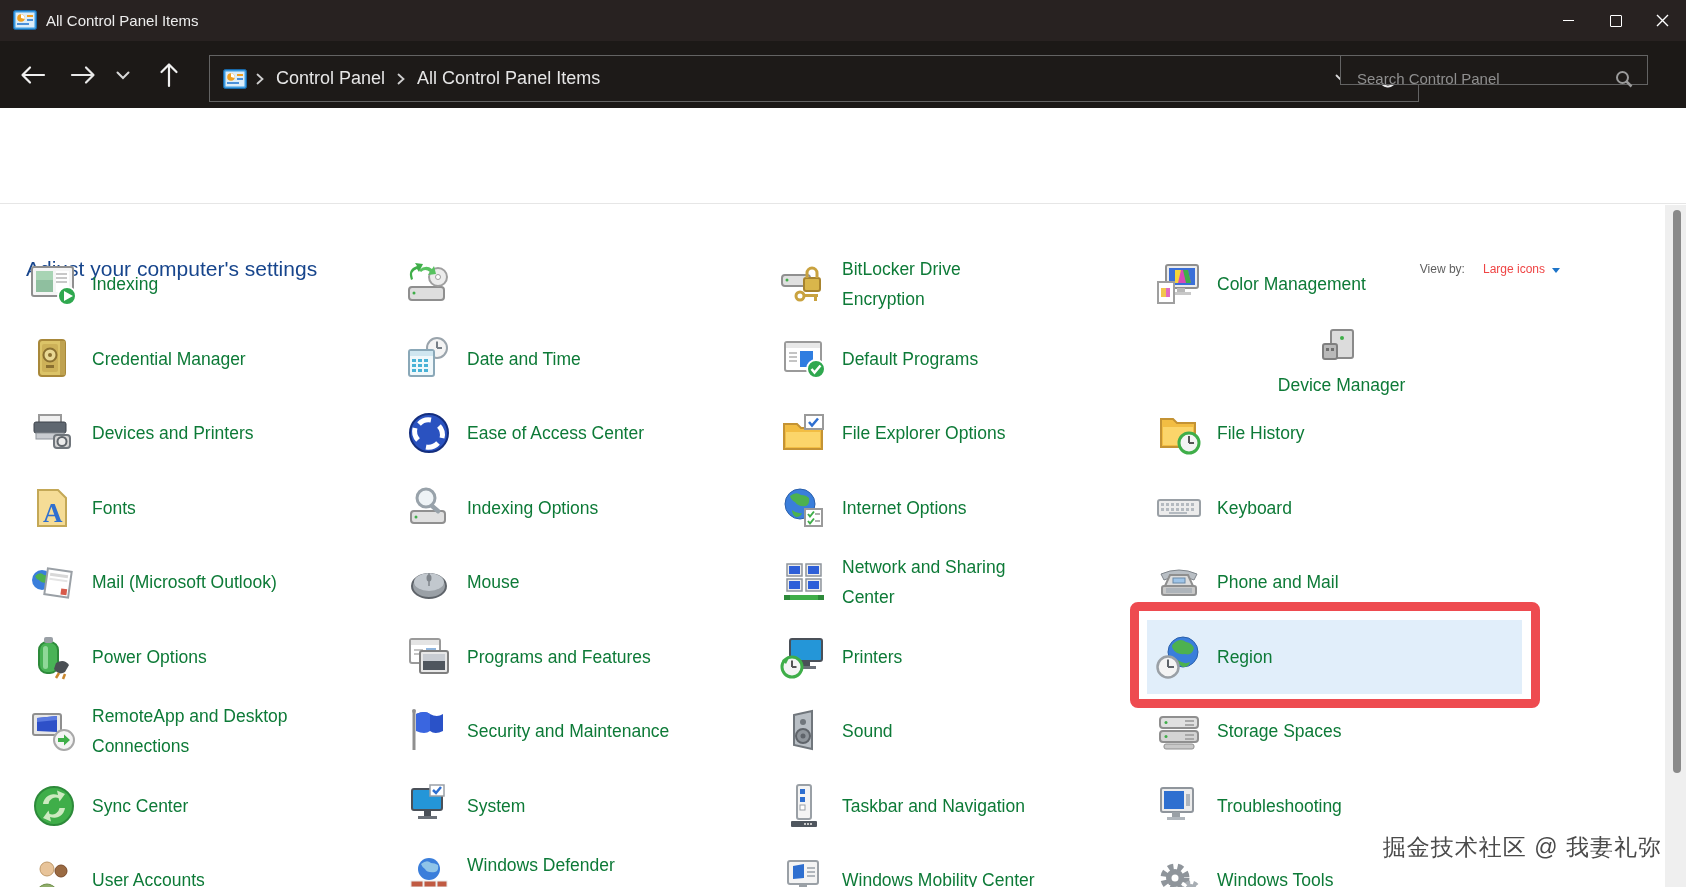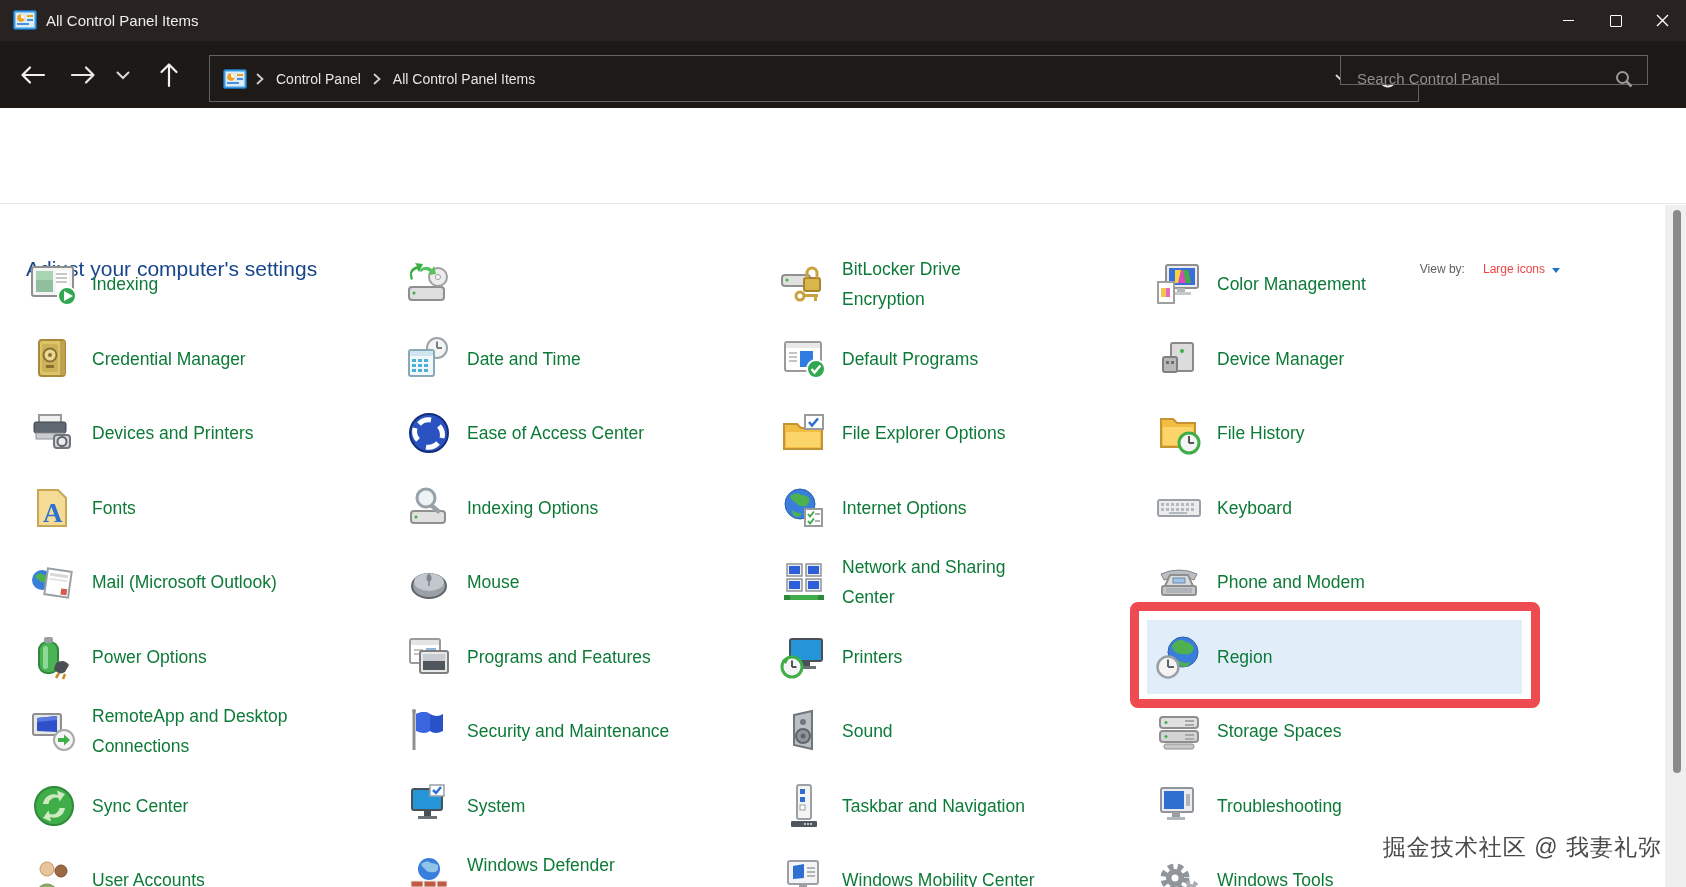--- a/index.html
+++ b/index.html
@@ -11,21 +11,21 @@
   .win-title{position:absolute;left:46px;top:0;line-height:41px;font-size:15px;color:#ededed;}
   .winbtns{position:absolute;right:0;top:0;height:41px;display:flex;}
   .wbtn{width:47px;height:41px;display:flex;align-items:center;justify-content:center;cursor:default;}
   .min-glyph{width:11px;height:0;border-top:1.6px solid #fff;display:block;}
   .max-glyph{width:10px;height:10px;border:1.4px solid #fff;border-radius:1px;display:block;}
   
   .navbar{position:absolute;left:0;top:41px;width:100%;height:67px;background:#1c1917;}
   .navbtn{position:absolute;top:12px;width:38px;height:44px;display:flex;align-items:center;justify-content:center;}
   .addressbar{position:absolute;left:209px;top:14px;width:1210px;height:47px;background:#1d1a18;
               border:1px solid #636363;box-sizing:border-box;display:flex;align-items:center;
-              color:#e6e6e6;font-size:14px;}
+              color:#e6e6e6;font-size:18px;}
   .addressbar .bc-icon{margin-left:13px;width:24px;height:20px;flex:none;}
   .crumb-sep{margin:0 9px;display:flex;align-items:center;}
   .crumb{padding:0 3px;white-space:nowrap;}
   .ab-right{position:absolute;top:0;height:45px;display:flex;align-items:center;justify-content:center;width:40px;}
   .searchbox{position:absolute;left:1340px;top:14px;width:308px;height:30px;background:#1d1a18;
              border:1px solid #636363;box-sizing:border-box;}
   .search-ph{position:absolute;left:16px;top:0;line-height:45px;font-size:15px;color:#8f8f8f;}
   .search-mag{position:absolute;right:14px;top:14px;}
   
   .header{position:absolute;left:0;top:108px;width:100%;height:96px;background:#fff;
@@ -251,21 +251,21 @@
           <rect x="6" y="8" width="34" height="5" fill="#e8e8e8"></rect>
           <rect x="9" y="17" width="8" height="2" fill="#c4c4c4"></rect>
           <rect x="9" y="21" width="8" height="2" fill="#c4c4c4"></rect>
           <rect x="9" y="25" width="8" height="2" fill="#c4c4c4"></rect>
           <rect x="20" y="16" width="13" height="16" fill="#2f7de0"></rect>
           <circle cx="36" cy="34" r="9" fill="#2fa84f" stroke="#fff" stroke-width="2"></circle>
           <path d="M31.5 34 l3 3.5 6 -7" fill="none" stroke="#fff" stroke-width="2.5"></path>
         </svg></span>
       <span class="label">Default Programs</span>
     </div>
-    <div class="cell" style="left: 1147px; top: 322px;">
+    <div class="cell" style="left: 1147px; top: 322px; flex-direction: column;">
       <span class="icon"><svg viewBox="0 0 48 48" width="48" height="48">
           <rect x="16" y="8" width="22" height="28" rx="2" fill="#dcdcdc" stroke="#8a8a8a" stroke-width="2"></rect>
           <circle cx="27" cy="16" r="2" fill="#3fae49"></circle>
           <rect x="8" y="22" width="14" height="15" rx="2" fill="#b9b9b9" stroke="#7f7f7f" stroke-width="2"></rect>
           <rect x="11" y="26" width="3" height="3" fill="#6f6f6f"></rect>
           <rect x="16" y="26" width="3" height="3" fill="#6f6f6f"></rect>
         </svg></span>
       <span class="label">Device Manager</span>
     </div>
     <div class="cell" style="left: 22px; top: 396px;">
@@ -402,21 +402,21 @@
       <span class="label">Network and Sharing<br>Center</span>
     </div>
     <div class="cell" style="left: 1147px; top: 545px;">
       <span class="icon"><svg viewBox="0 0 48 48" width="48" height="48">
           <path d="M6 16 q18 -8 36 0 l-3 6 q-15 -7 -30 0 z" fill="#b9bfc5" stroke="#7f858b"></path>
           <path d="M10 28 l5 -11 h18 l5 11 z" fill="#dcdcdc" stroke="#8f8f8f" stroke-width="2"></path>
           <rect x="18" y="20" width="12" height="5" fill="#9ec4e8" stroke="#6a8aa8"></rect>
           <rect x="7" y="28" width="34" height="9" rx="2" fill="#c8c8c8" stroke="#8f8f8f" stroke-width="2"></rect>
           <rect x="11" y="30" width="26" height="5" fill="#aeb4ba"></rect>
         </svg></span>
-      <span class="label">Phone and Modem</span>
+      <span class="label">Phone and Mail</span>
     </div>
     <div class="cell" style="left: 22px; top: 620px;">
       <span class="icon"><svg viewBox="0 0 48 48" width="48" height="48">
           <rect x="9" y="9" width="19" height="31" rx="8" fill="#49b356" stroke="#2d8a3a" stroke-width="2"></rect>
           <rect x="13" y="13" width="5" height="23" rx="2.5" fill="#8fd898"></rect>
           <rect x="14" y="4" width="9" height="6" rx="2" fill="#9aa0a6"></rect>
           <path d="M26 30 q8 -5 13 2 l-4 7 q-6 4 -11 -3 z" fill="#4a4f54"></path>
           <line x1="29" y1="40" x2="26" y2="45" stroke="#c9872e" stroke-width="2.5"></line>
           <line x1="35" y1="41" x2="33" y2="46" stroke="#c9872e" stroke-width="2.5"></line>
         </svg></span>

